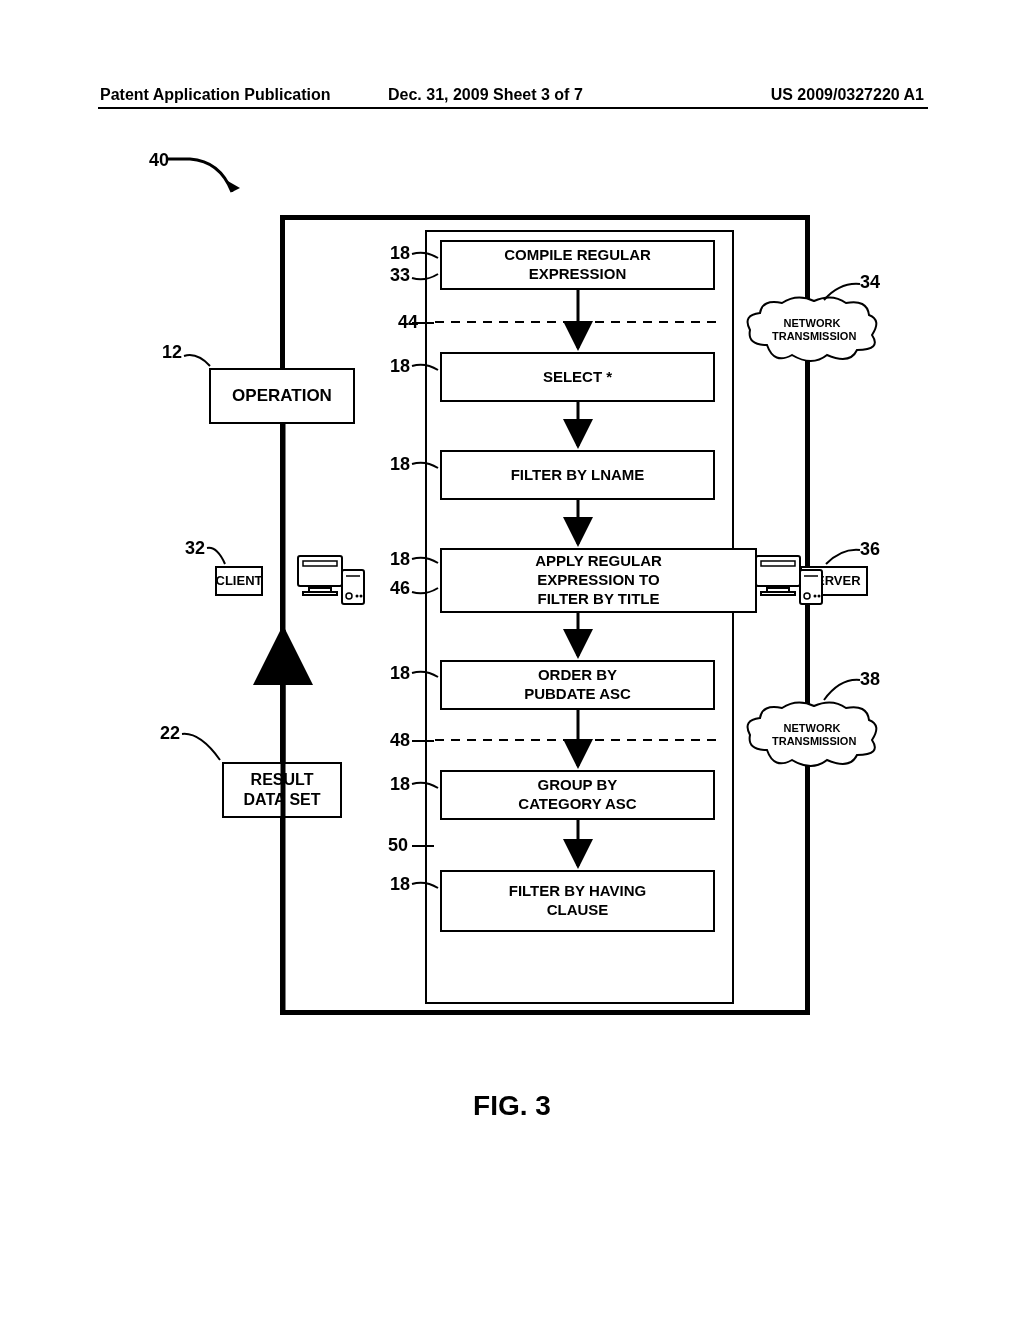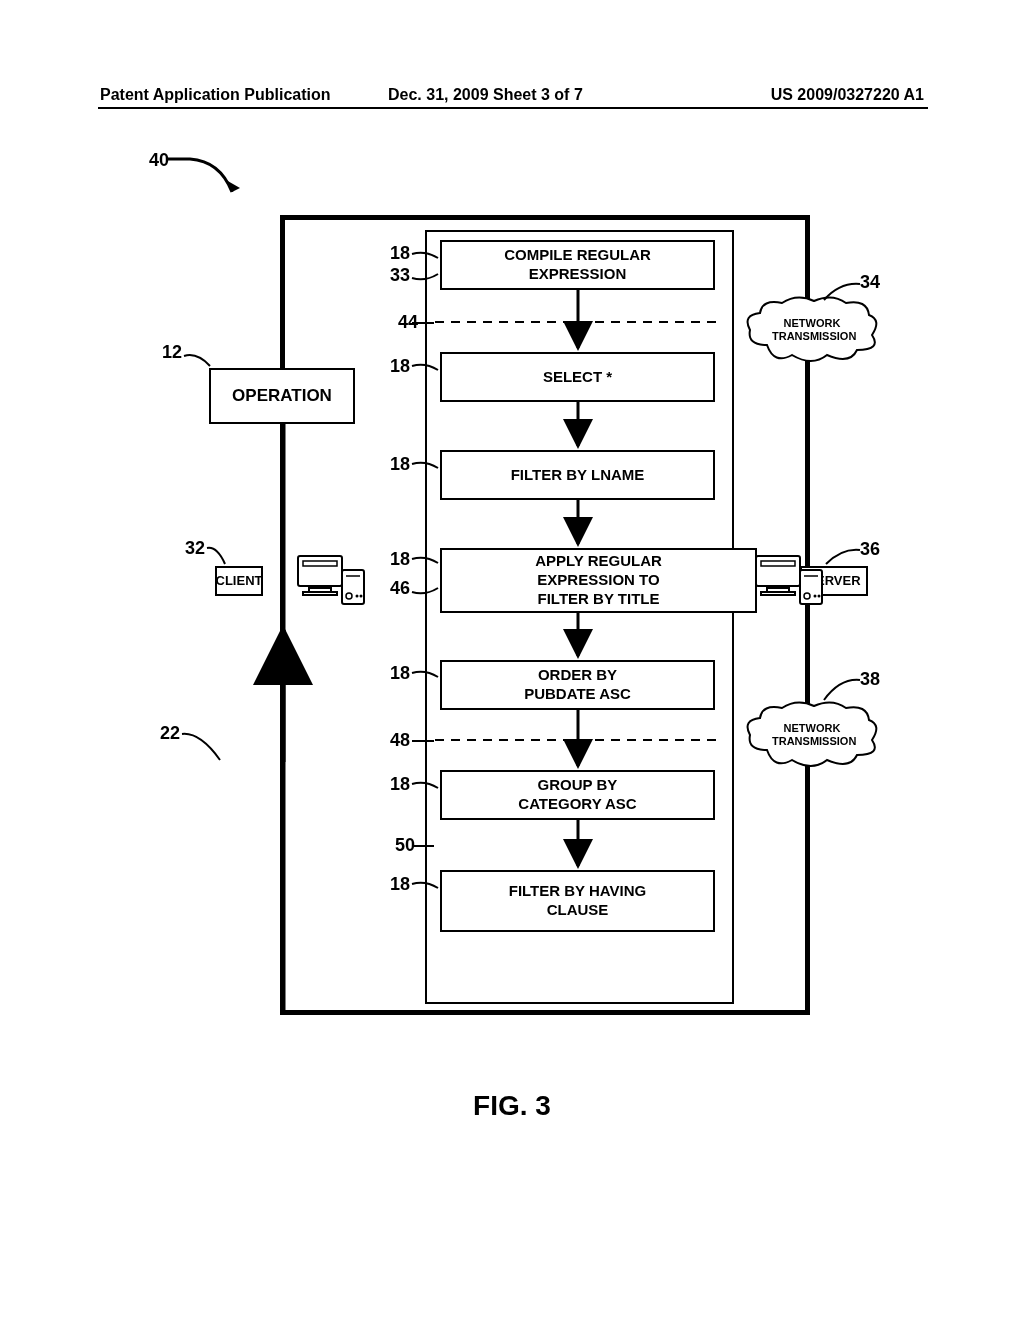--- a/index.html
+++ b/index.html
@@ -123,20 +123,23 @@
     <div class="box" style="left:340px; top:640px; width:275px; height:50px;">
         <span>GROUP BY<br>CATEGORY ASC</span>
       </div>
     <div class="box" style="left:340px; top:740px; width:275px; height:62px;">
         <span>FILTER BY HAVING<br>CLAUSE</span>
       </div>
 
     <div class="box" style="left:109px; top:238px; width:146px; height:56px; font-size:17px;">
         <span>OPERATION</span>
       </div>
+    <div class="box" style="left:122px; top:632px; width:120px; height:56px; font-size:16px;">
+        <span>RESULT<br>DATA SET</span>
+      </div>
 
     <div class="box" style="left:115px; top:436px; width:48px; height:30px; font-size:13px;">
         <span>CLIENT</span>
       </div>
     <div class="box" style="left:700px; top:436px; width:68px; height:30px; font-size:13px;">
         <span>SERVER</span>
       </div>
 
     <svg style="left:195px; top:423px;" width="55" height="55">
       <rect x="3" y="3" width="44" height="30" rx="2" fill="#fff" stroke="#000" stroke-width="2"></rect>
@@ -264,21 +267,21 @@
     <div class="ref" style="left:60px; top:593px;">22</div>
     <svg style="left:80px; top:600px;" width="45" height="35">
         <path d="M2 4 Q20 2 40 30" stroke="#000" stroke-width="2" fill="none"></path>
       </svg>
 
     <div class="ref" style="left:290px; top:644px;">18</div>
     <svg style="left:310px; top:650px;" width="32" height="15">
         <path d="M2 4 Q15 0 28 8" stroke="#000" stroke-width="2" fill="none"></path>
       </svg>
 
-    <div class="ref" style="left:295px; top:705px;">50</div>
+    <div class="ref" style="left:288px; top:705px;">50</div>
     <svg style="left:310px; top:712px;" width="26" height="10">
         <line x1="2" y1="4" x2="24" y2="4" stroke="#000" stroke-width="2"></line>
       </svg>
 
     <div class="ref" style="left:290px; top:744px;">18</div>
     <svg style="left:310px; top:750px;" width="32" height="15">
         <path d="M2 4 Q15 0 28 8" stroke="#000" stroke-width="2" fill="none"></path>
       </svg>
 
     <div class="ref" style="left:760px; top:142px;">34</div>

